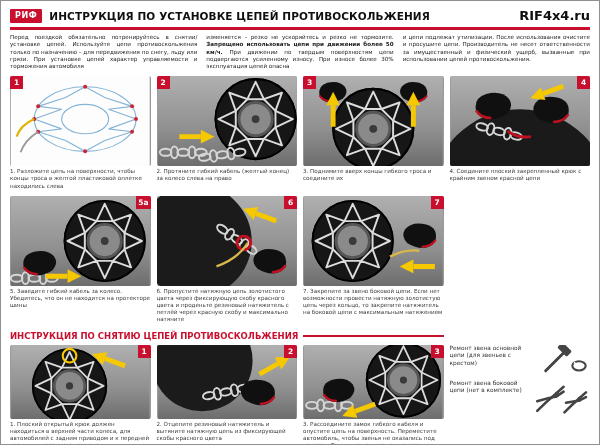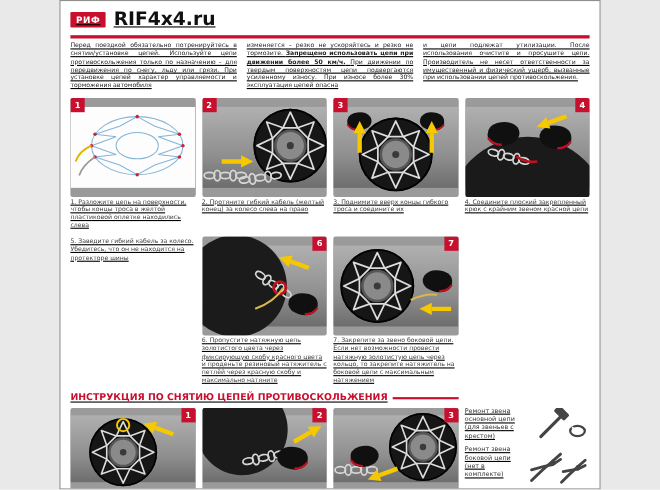--- a/index.html
+++ b/index.html
@@ -1,28 +1,28 @@
 <!DOCTYPE html>
 <html><head>
 <meta charset="utf-8">
 <style>
   * { margin:0; padding:0; box-sizing:border-box; }
   html,body { background:#e9e9e9; font-family:"DejaVu Sans","Liberation Sans",sans-serif; }
   .page{
-    width:492px;height:445px;margin:0 auto;background:#fff;
-    border:1px solid #8f8f8f;padding:7px 9px 5px;overflow:hidden;position:relative;text-decoration:underline;
+    width:600px;height:445px;margin:0 auto;background:#fff;
+    border:1px solid #8f8f8f;padding:7px 9px 5px;overflow:hidden;position:relative;
   }
   
   .header{display:flex;align-items:center;gap:7px;}
   .logo{
     background:#c8102e;color:#fff;font-weight:bold;font-size:8px;
     height:14px;display:flex;align-items:center;padding:0 5px;letter-spacing:.6px;border-radius:1px;
   }
   .title{font-size:10.5px;font-weight:bold;color:#101010;flex:1;letter-spacing:.1px;white-space:nowrap;}
-  .site{font-size:17px;font-weight:bold;color:#101010;}
+  .site{font-size:13px;font-weight:bold;color:#101010;}
   .rule{height:3px;background:#c8102e;margin-top:4px;}
   
   .intro{
     display:grid;grid-template-columns:1fr 1fr 1fr;gap:9px;margin-top:4px;
     font-size:5.6px;line-height:1.3;color:#222;text-align:justify;
   }
   
   .grid{display:grid;grid-template-columns:repeat(4,1fr);gap:6px;margin-top:6px;}
   figure{display:block;}
   .photo{position:relative;height:90px;background:#9a9a9a;overflow:hidden;border-radius:2px;}
@@ -82,20 +82,21 @@
       <ellipse cx="27" cy="0" rx="3.6" ry="6"></ellipse>
       <ellipse cx="36" cy="0" rx="6" ry="3.6"></ellipse>
     </g>
   </defs>
 </svg>
 
 <div class="page">
 
   <div class="header">
     <div class="logo">РИФ</div>
+    <div class="title">ИНСТРУКЦИЯ ПО УСТАНОВКЕ ЦЕПЕЙ ПРОТИВОСКОЛЬЖЕНИЯ</div>
     <div class="site">RIF4x4.ru</div>
   </div>
   <div class="rule"></div>
 
   <div class="intro">
     <p>Перед поездкой обязательно потренируйтесь в снятии/установке цепей. Используйте цепи противоскольжения только по назначению – для передвижения по снегу, льду или грязи. При установке цепей характер управляемости и торможения автомобиля</p>
     <p><span>изменяется – резко не ускоряйтесь и резко не тормозите.</span> <b>Запрещено использовать цепи при движении более 50 км/ч.</b> <span>При движении по твердым поверхностям цепи подвергаются усиленному износу. При износе более 30% эксплуатация цепей опасна</span></p>
     <p>и цепи подлежат утилизации. После использования очистите и просушите цепи. Производитель не несет ответственности за имущественный и физический ущерб, вызванные при использовании цепей противоскольжения.</p>
   </div>
 
@@ -167,20 +168,30 @@
           <use href="#glove" transform="translate(44,30) scale(1.3)"></use>
           <use href="#glove" transform="translate(102,34) scale(-1.3,1.3)"></use>
           <use href="#arrow" transform="translate(100,16) rotate(160)"></use>
         </svg>
         <span class="badge tr">4</span>
       </div>
       <figcaption>4. Соедините плоский закрепленный крюк с крайним звеном красной цепи</figcaption>
     </figure>
 
     <figure>
+      <div class="photo">
+        <svg viewBox="0 0 142 92">
+          <rect width="142" height="92" fill="url(#gb)"></rect>
+          <use href="#wheel" transform="translate(96,46)"></use>
+          <use href="#links" transform="translate(6,84)"></use>
+          <use href="#glove" transform="translate(30,68) scale(1.2)"></use>
+          <use href="#arrow" transform="translate(52,82)"></use>
+        </svg>
+        <span class="badge tr">5а</span>
+      </div>
       <figcaption>5. Заведите гибкий кабель за колесо. Убедитесь, что он не находится на протекторе шины</figcaption>
     </figure>
 
 
     <figure>
       <div class="photo">
         <svg viewBox="0 0 142 92">
           <rect width="142" height="92" fill="url(#gb)"></rect>
           <circle cx="38" cy="46" r="58" fill="#1b1b1b"></circle>
           <use href="#links" transform="translate(66,34) rotate(35)"></use>

